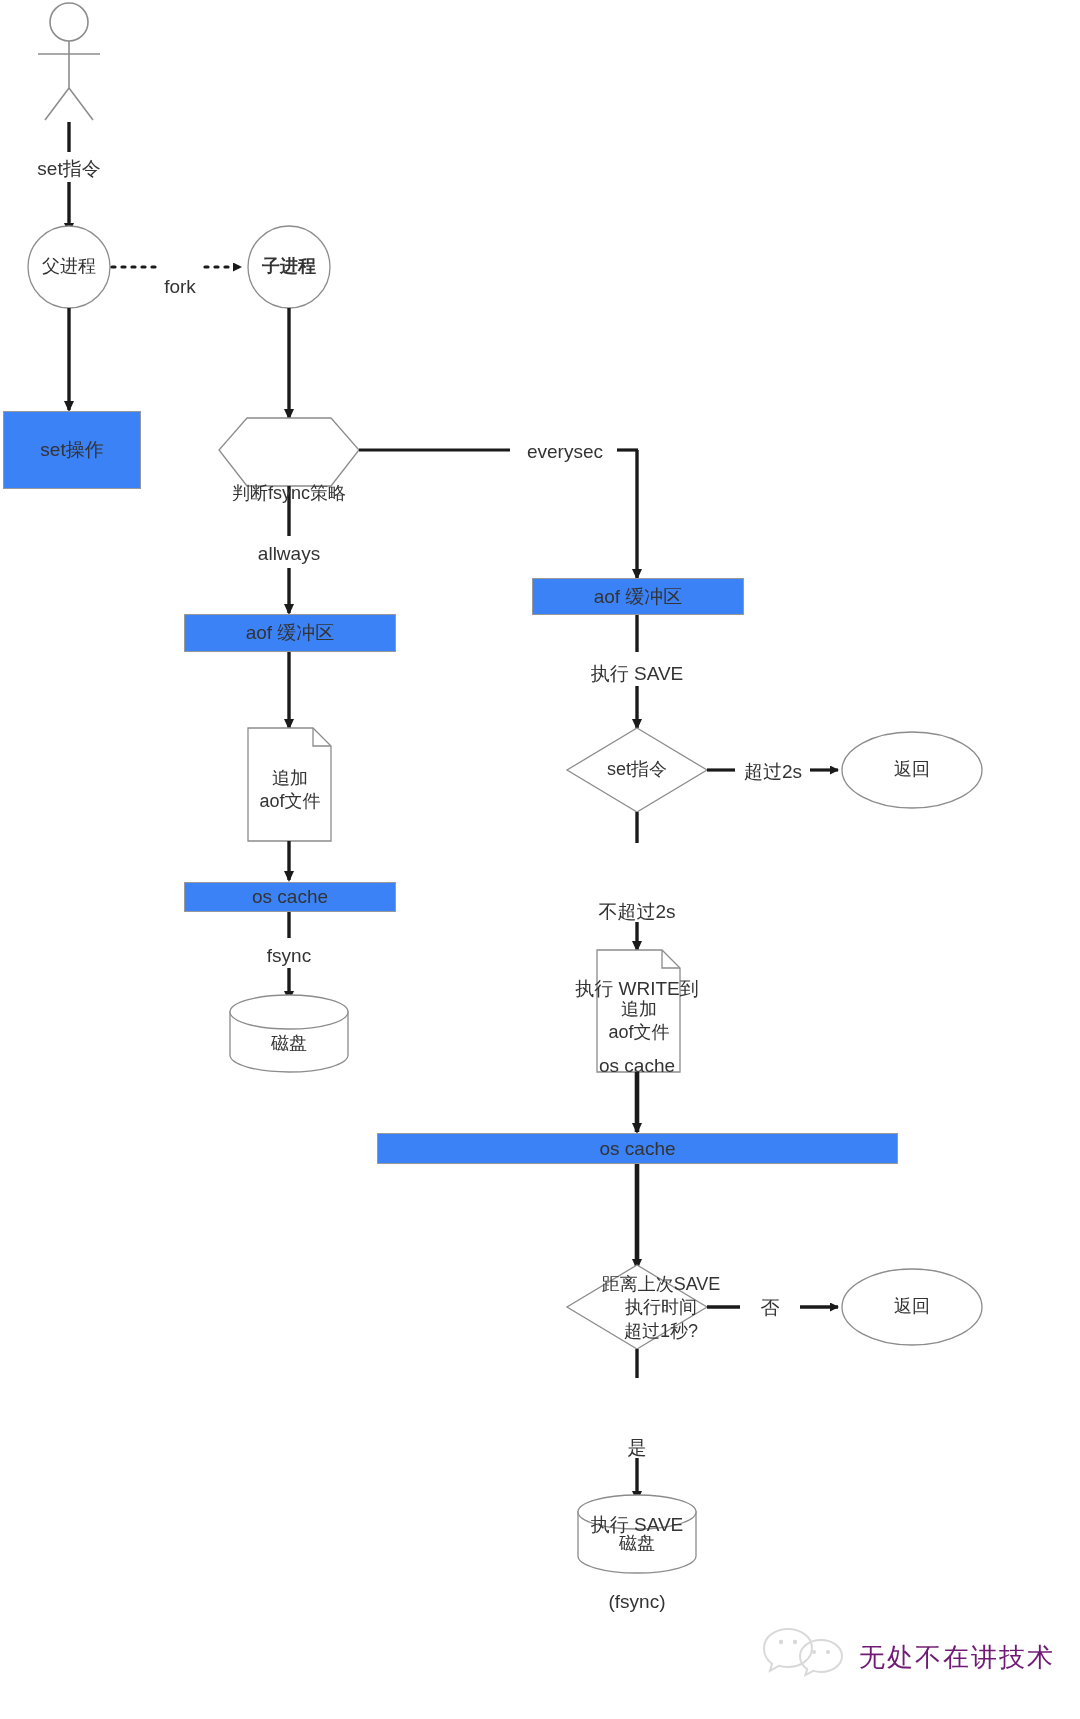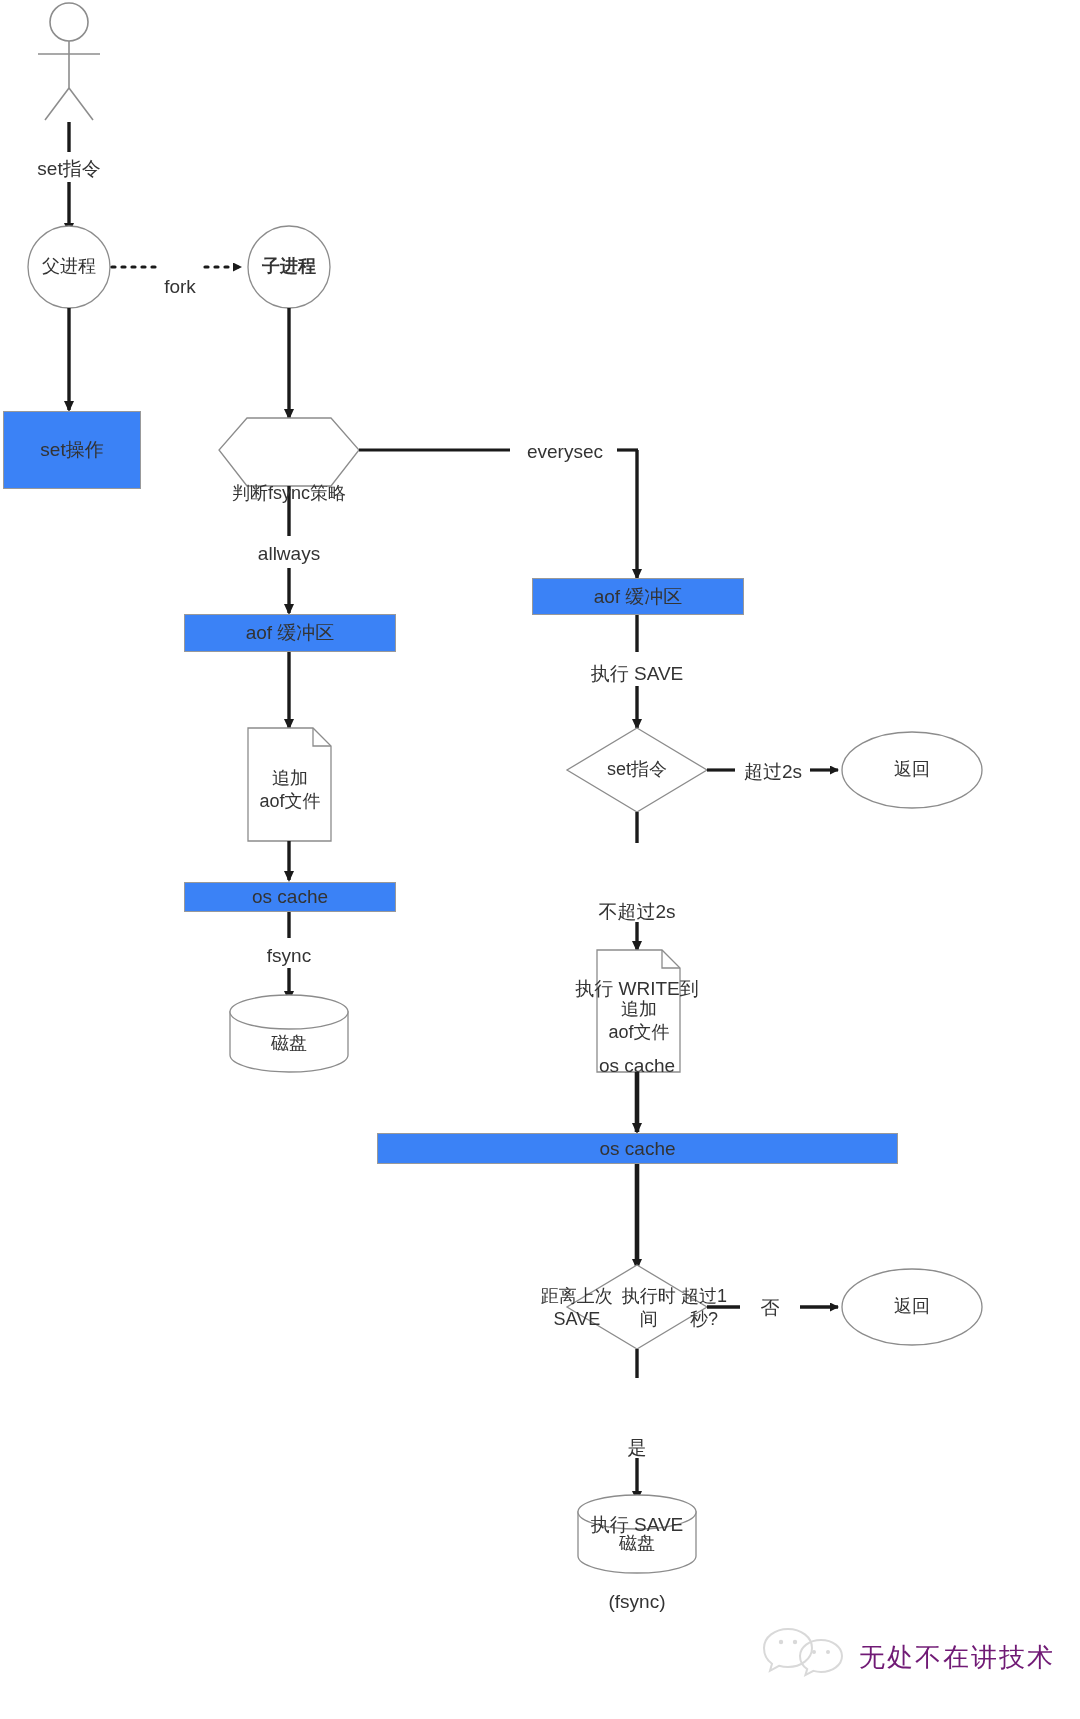--- a/index.html
+++ b/index.html
@@ -166,21 +166,21 @@
     <div>os cache</div>
   </div>
 
   <div class="shapetext" style="left:597px;top:975px;width:84px;height:92px;flex-direction:column;">
     <span style="display:block;">追加</span>
     <span style="display:block;">aof文件</span>
   </div>
 
   <div class="node rect" style="left:377px;top:1133px;width:521px;height:31px;">os cache</div>
 
-  <div class="shapetext" style="left:532px;top:1266px;width:200px;height:84px;flex-direction:row;">
+  <div class="shapetext" style="left:561px;top:1266px;width:200px;height:84px;flex-direction:column;">
     <span style="display:block;">距离上次SAVE</span>
     <span style="display:block;">执行时间</span>
     <span style="display:block;">超过1秒?</span>
   </div>
 
   <div class="lbl" style="left:740px;top:1295px;width:60px;">否</div>
 
   <div class="shapetext" style="left:852px;top:1291px;width:120px;height:32px;">返回</div>
 
   <div class="lbl" style="left:537px;top:1384px;width:200px;">

